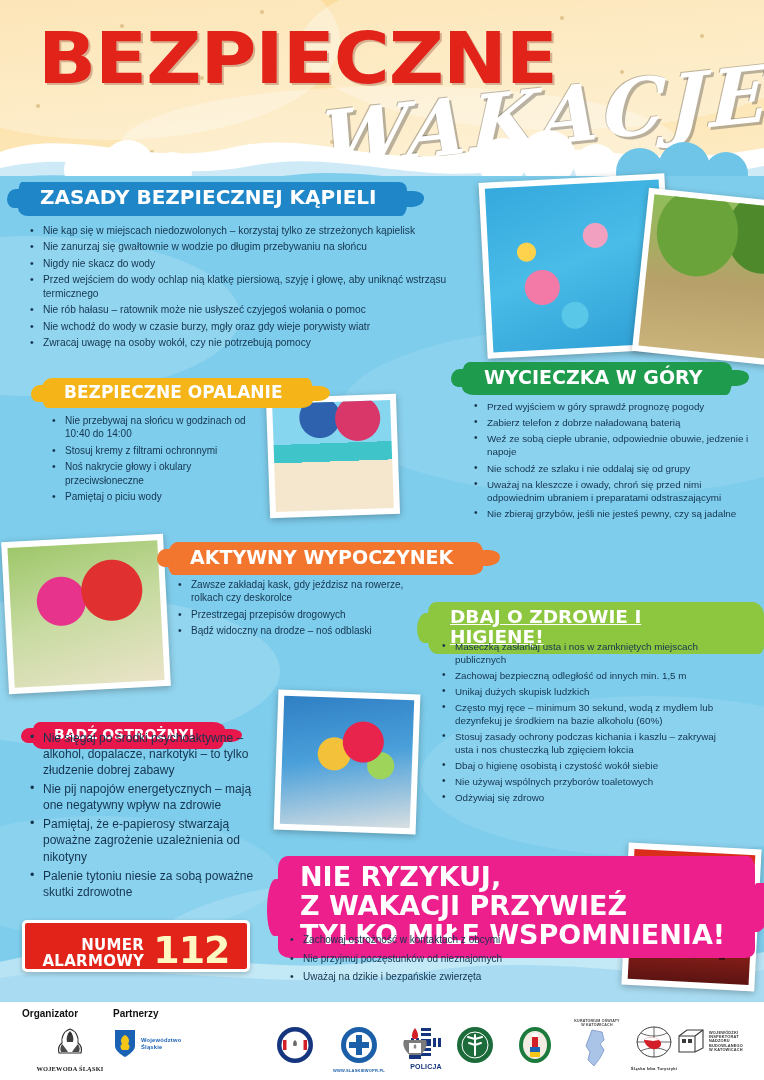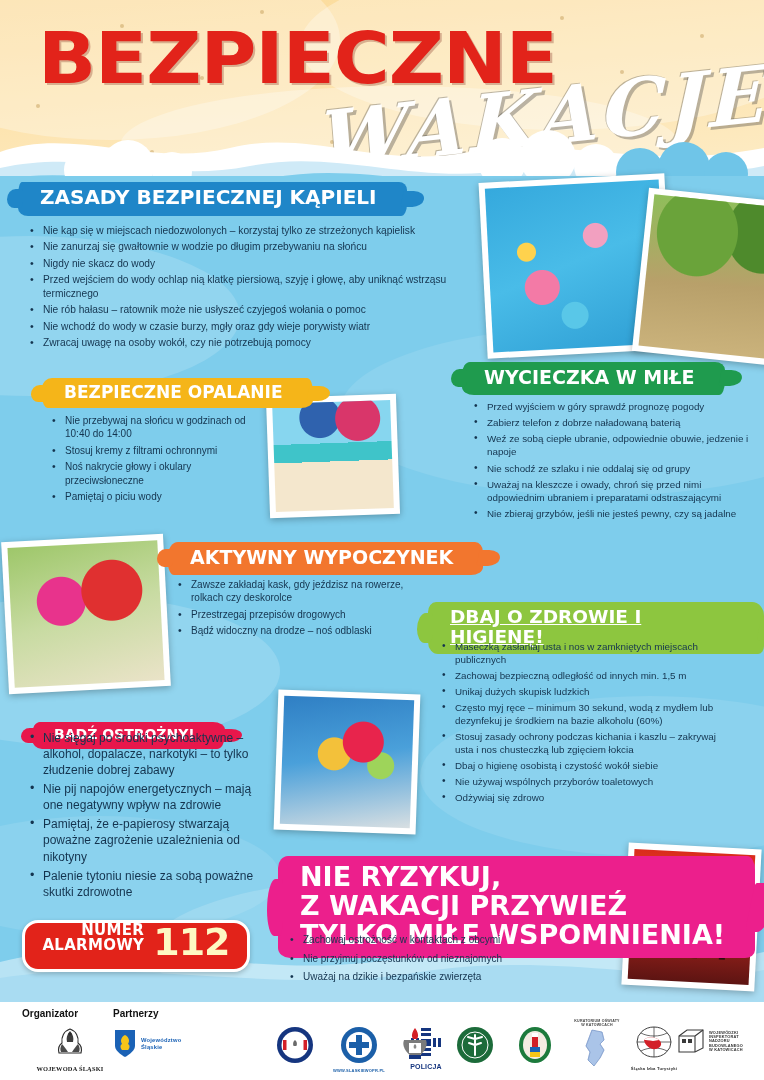--- a/index.html
+++ b/index.html
@@ -154,22 +154,22 @@
     background:
       radial-gradient(circle at 55% 22%, #ffe9a8 0 10px, #ff9a3c 11px 24px, transparent 25px),
       linear-gradient(180deg,#d92b1c 0%, #e8502a 40%, #8e1f1a 72%, #5d1412 100%);
   }
   .sil { position: absolute; background: #2a0d0c; }
 
   
   .emergency {
     position: absolute; left: 22px; top: 920px;
     width: 228px; height: 52px;
-    background: #e2231a; border: 3px solid #ffffff; border-radius: 16px;
-    display: flex; align-items: flex-start; justify-content: center;
+    background: #e2231a; border: 3px solid #ffffff; border-radius: 5px;
+    display: flex; align-items: flex-end; justify-content: center;
     box-shadow: 0 2px 5px rgba(0,0,0,.22);
   }
   .emerg-label {
     color: #ffffff; font-weight: 700; font-size: 15px; line-height: 1.02;
     text-align: right; font-family: "DejaVu Sans", sans-serif;
     margin-right: 9px; letter-spacing: .3px;
   }
   .emerg-num {
     color: #fef9c3; font-weight: 700; font-size: 38px;
     font-family: "DejaVu Sans", sans-serif; letter-spacing: -1px; line-height: 1;
@@ -303,21 +303,21 @@
     <span>BEZPIECZNE OPALANIE</span>
   </div>
   <ul class="bullets" style="left:52px;top:414px;width:196px;font-size:10px;line-height:1.34;">
     <li>Nie przebywaj na słońcu w godzinach od 10:40 do 14:00</li>
     <li>Stosuj kremy z filtrami ochronnymi</li>
     <li>Noś nakrycie głowy i okulary przeciwsłoneczne</li>
     <li>Pamiętaj o piciu wody</li>
   </ul>
 
   <div class="banner b-green" style="left:462px;top:362px;font-size:19px;">
-    <span>WYCIECZKA W MIŁE</span>
+    <span>WYCIECZKA W GÓRY</span>
   </div>
   <ul class="bullets" style="left:474px;top:400px;width:282px;font-size:9.8px;line-height:1.34;">
     <li>Przed wyjściem w góry sprawdź prognozę pogody</li>
     <li>Zabierz telefon z dobrze naładowaną baterią</li>
     <li>Weź ze sobą ciepłe ubranie, odpowiednie obuwie, jedzenie i napoje</li>
     <li>Nie schodź ze szlaku i nie oddalaj się od grupy</li>
     <li>Uważaj na kleszcze i owady, chroń się przed nimi odpowiednim ubraniem i preparatami odstraszającymi</li>
     <li>Nie zbieraj grzybów, jeśli nie jesteś pewny, czy są jadalne</li>
   </ul>
 

